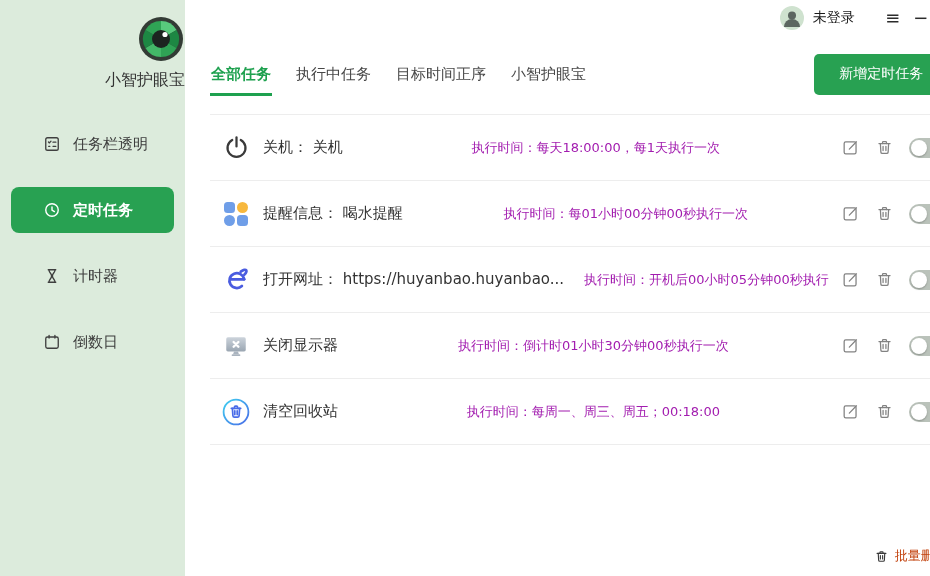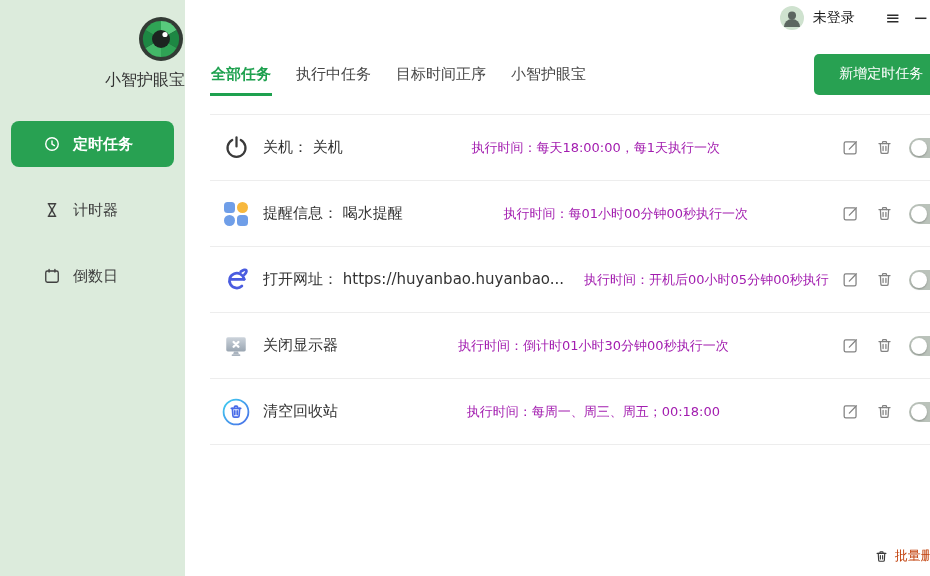--- a/index.html
+++ b/index.html
@@ -75,20 +75,32 @@
         <path d="M24 24 L8.4 33 A18 18 0 0 1 8.4 15 Z" fill="#1d8743"></path>
         <path d="M24 24 L8.4 15 A18 18 0 0 1 24 6 Z" fill="#2fa355"></path>
       </g>
       <circle cx="24" cy="24" r="9" fill="#1c2420"></circle>
       <circle cx="28" cy="19.5" r="2.6" fill="#ffffff"></circle>
     </svg>
     <div class="app-name">小智护眼宝</div>
 
     <nav class="nav">
 
+      <div class="nav-item">
+        <span class="nicon">
+          <svg viewBox="0 0 24 24" width="20" height="20" fill="none" stroke="#3f3f3f" stroke-width="1.6" stroke-linecap="round" stroke-linejoin="round">
+            <rect x="4.5" y="4.5" width="15" height="15" rx="2.2"></rect>
+            <path d="M7.8 9.6l1.1 1.1 1.9-2.1"></path>
+              <path d="M13.2 9.8h3.4"></path>
+            <path d="M8 14.8h1.4"></path>
+              <path d="M13.2 14.8h3.4"></path>
+          </svg>
+        </span>
+        <span>任务栏透明</span>
+      </div>
 
       <div class="nav-item active">
         <span class="nicon">
           <svg viewBox="0 0 24 24" width="20" height="20" fill="none" stroke="#ffffff" stroke-width="1.7" stroke-linecap="round">
             <circle cx="12" cy="12" r="7.5"></circle>
               <path d="M12 8.3V12l2.9 1.9"></path>
           </svg>
         </span>
         <span>定时任务</span>
       </div>

